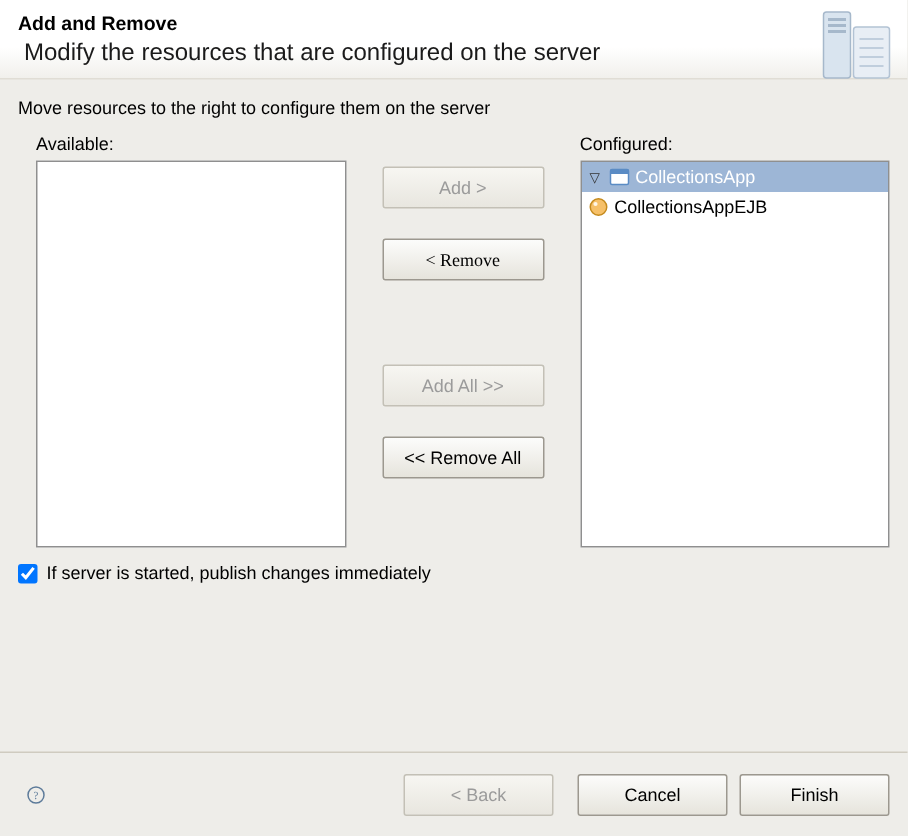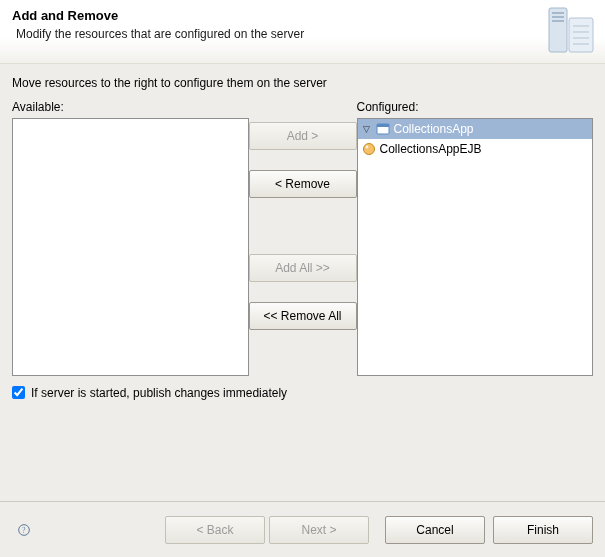--- a/index.html
+++ b/index.html
@@ -11,47 +11,48 @@
     width: 605px;
     height: 557px;
     overflow: hidden;
     color: #000;
   }
   .header {
     background: linear-gradient(to bottom, #ffffff 0%, #ffffff 60%, #f1f0ec 100%);
     padding: 8px 12px 10px 12px;
     position: relative;
     border-bottom: 1px solid #e0ddd5;
-    height: 64px;
+    height: 53px;
   }
   .header-title {
     font-weight: bold;
     font-size: 13px;
     margin-bottom: 4px;
   }
   .header-subtitle {
-    font-size: 12px;
+    font-size: 16px;
     color: #1a1a1a;
     margin-left: 4px;
   }
   .header-icon {
     position: absolute;
     right: 8px;
     top: 6px;
   }
   .content {
     padding: 12px;
   }
   .instruction {
     margin-bottom: 10px;
   }
   .columns {
     display: flex;
-    gap: 0;
+    gap: 24px;
     align-items: flex-start;
+    margin-left: 12px;
   }
   .col-label {
     margin-bottom: 4px;
   }
   .col-left, .col-right {
     flex: 1 1 0;
     display: flex;
     flex-direction: column;
   }
   .listbox {
@@ -76,21 +77,21 @@
     padding: 0 6px;
     white-space: nowrap;
   }
   .btn:disabled {
     color: #9b9b9b;
     background: linear-gradient(to bottom, #f7f6f2, #e8e6df);
     border-color: #c3c0b6;
     cursor: default;
   }
   .gap-sm { margin-bottom: 20px; }
-  .gap-lg { margin-bottom: 56px; }
+  .gap-lg { margin-bottom: 56px; font-family: Liberation Serif, serif; }
   .tree-item {
     display: flex;
     align-items: center;
     height: 20px;
     padding-left: 4px;
     gap: 4px;
   }
   .tree-item.selected {
     background: #9DB6D6;
     color: #fff;
@@ -101,21 +102,21 @@
     width: 10px;
     text-align: center;
     font-size: 9px;
     color: #000;
   }
   .tree-item.selected .expander { color:#333; }
   .module-icon svg, .ejb-icon svg { display:block; }
   .checkbox-row {
     margin-top: 10px;
     display: flex;
-    align-items: flex-start;
+    align-items: flex-end;
     gap: 6px;
   }
   .checkbox-row input { margin:0; }
   .footer {
     position: absolute;
     bottom: 0;
     left: 0;
     right: 0;
     border-top: 1px solid #cfcbc0;
     padding: 12px;
@@ -210,16 +211,15 @@
 
 <div class="footer">
   <button class="help-btn">
     <svg width="18" height="18" viewBox="0 0 18 18">
       <circle cx="9" cy="9" r="8" fill="none" stroke="#5d7b9a" stroke-width="1.5"></circle>
       <text x="9" y="13" text-anchor="middle" font-size="11" fill="#5d7b9a" font-family="Georgia,serif">?</text>
     </svg>
   </button>
   <div class="footer-spacer"></div>
   <button class="btn" disabled="">&lt; Back</button>
-  <button class="btn" disabled="" style="margin-left:4px">Next &gt;</button>
   <button class="btn" style="margin-left:16px">Cancel</button>
   <button class="btn">Finish</button>
 </div>
 
 </body></html>

